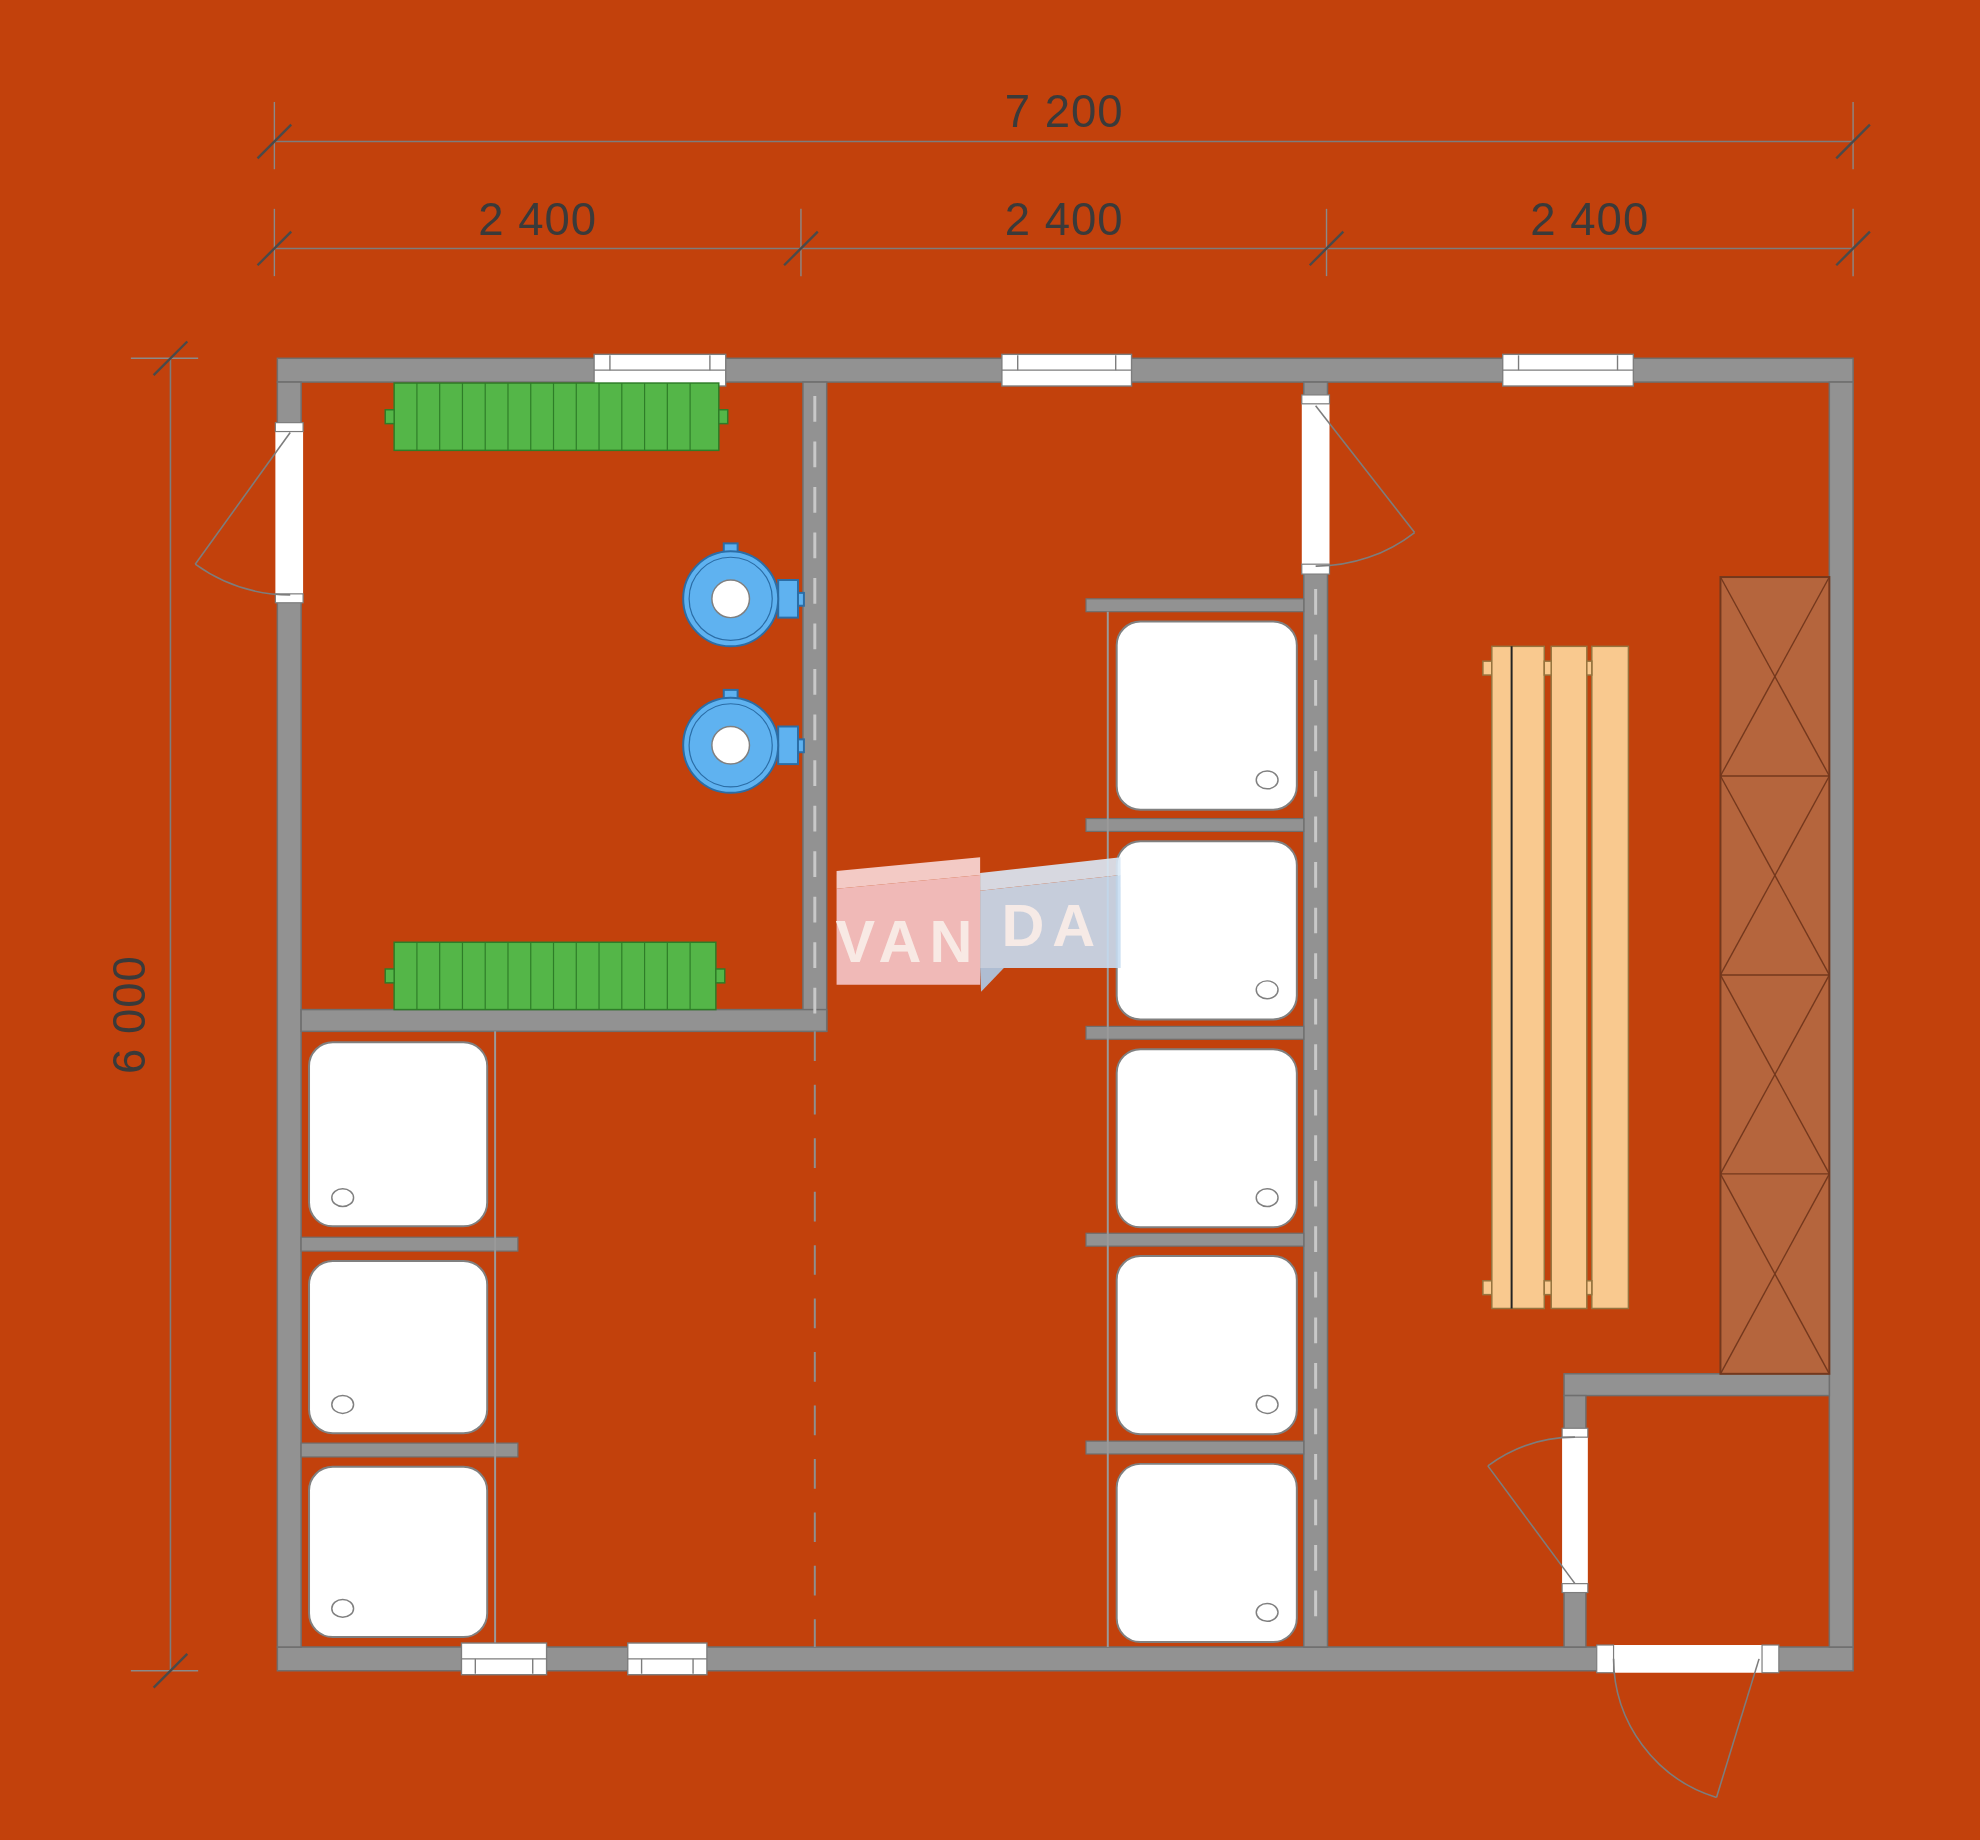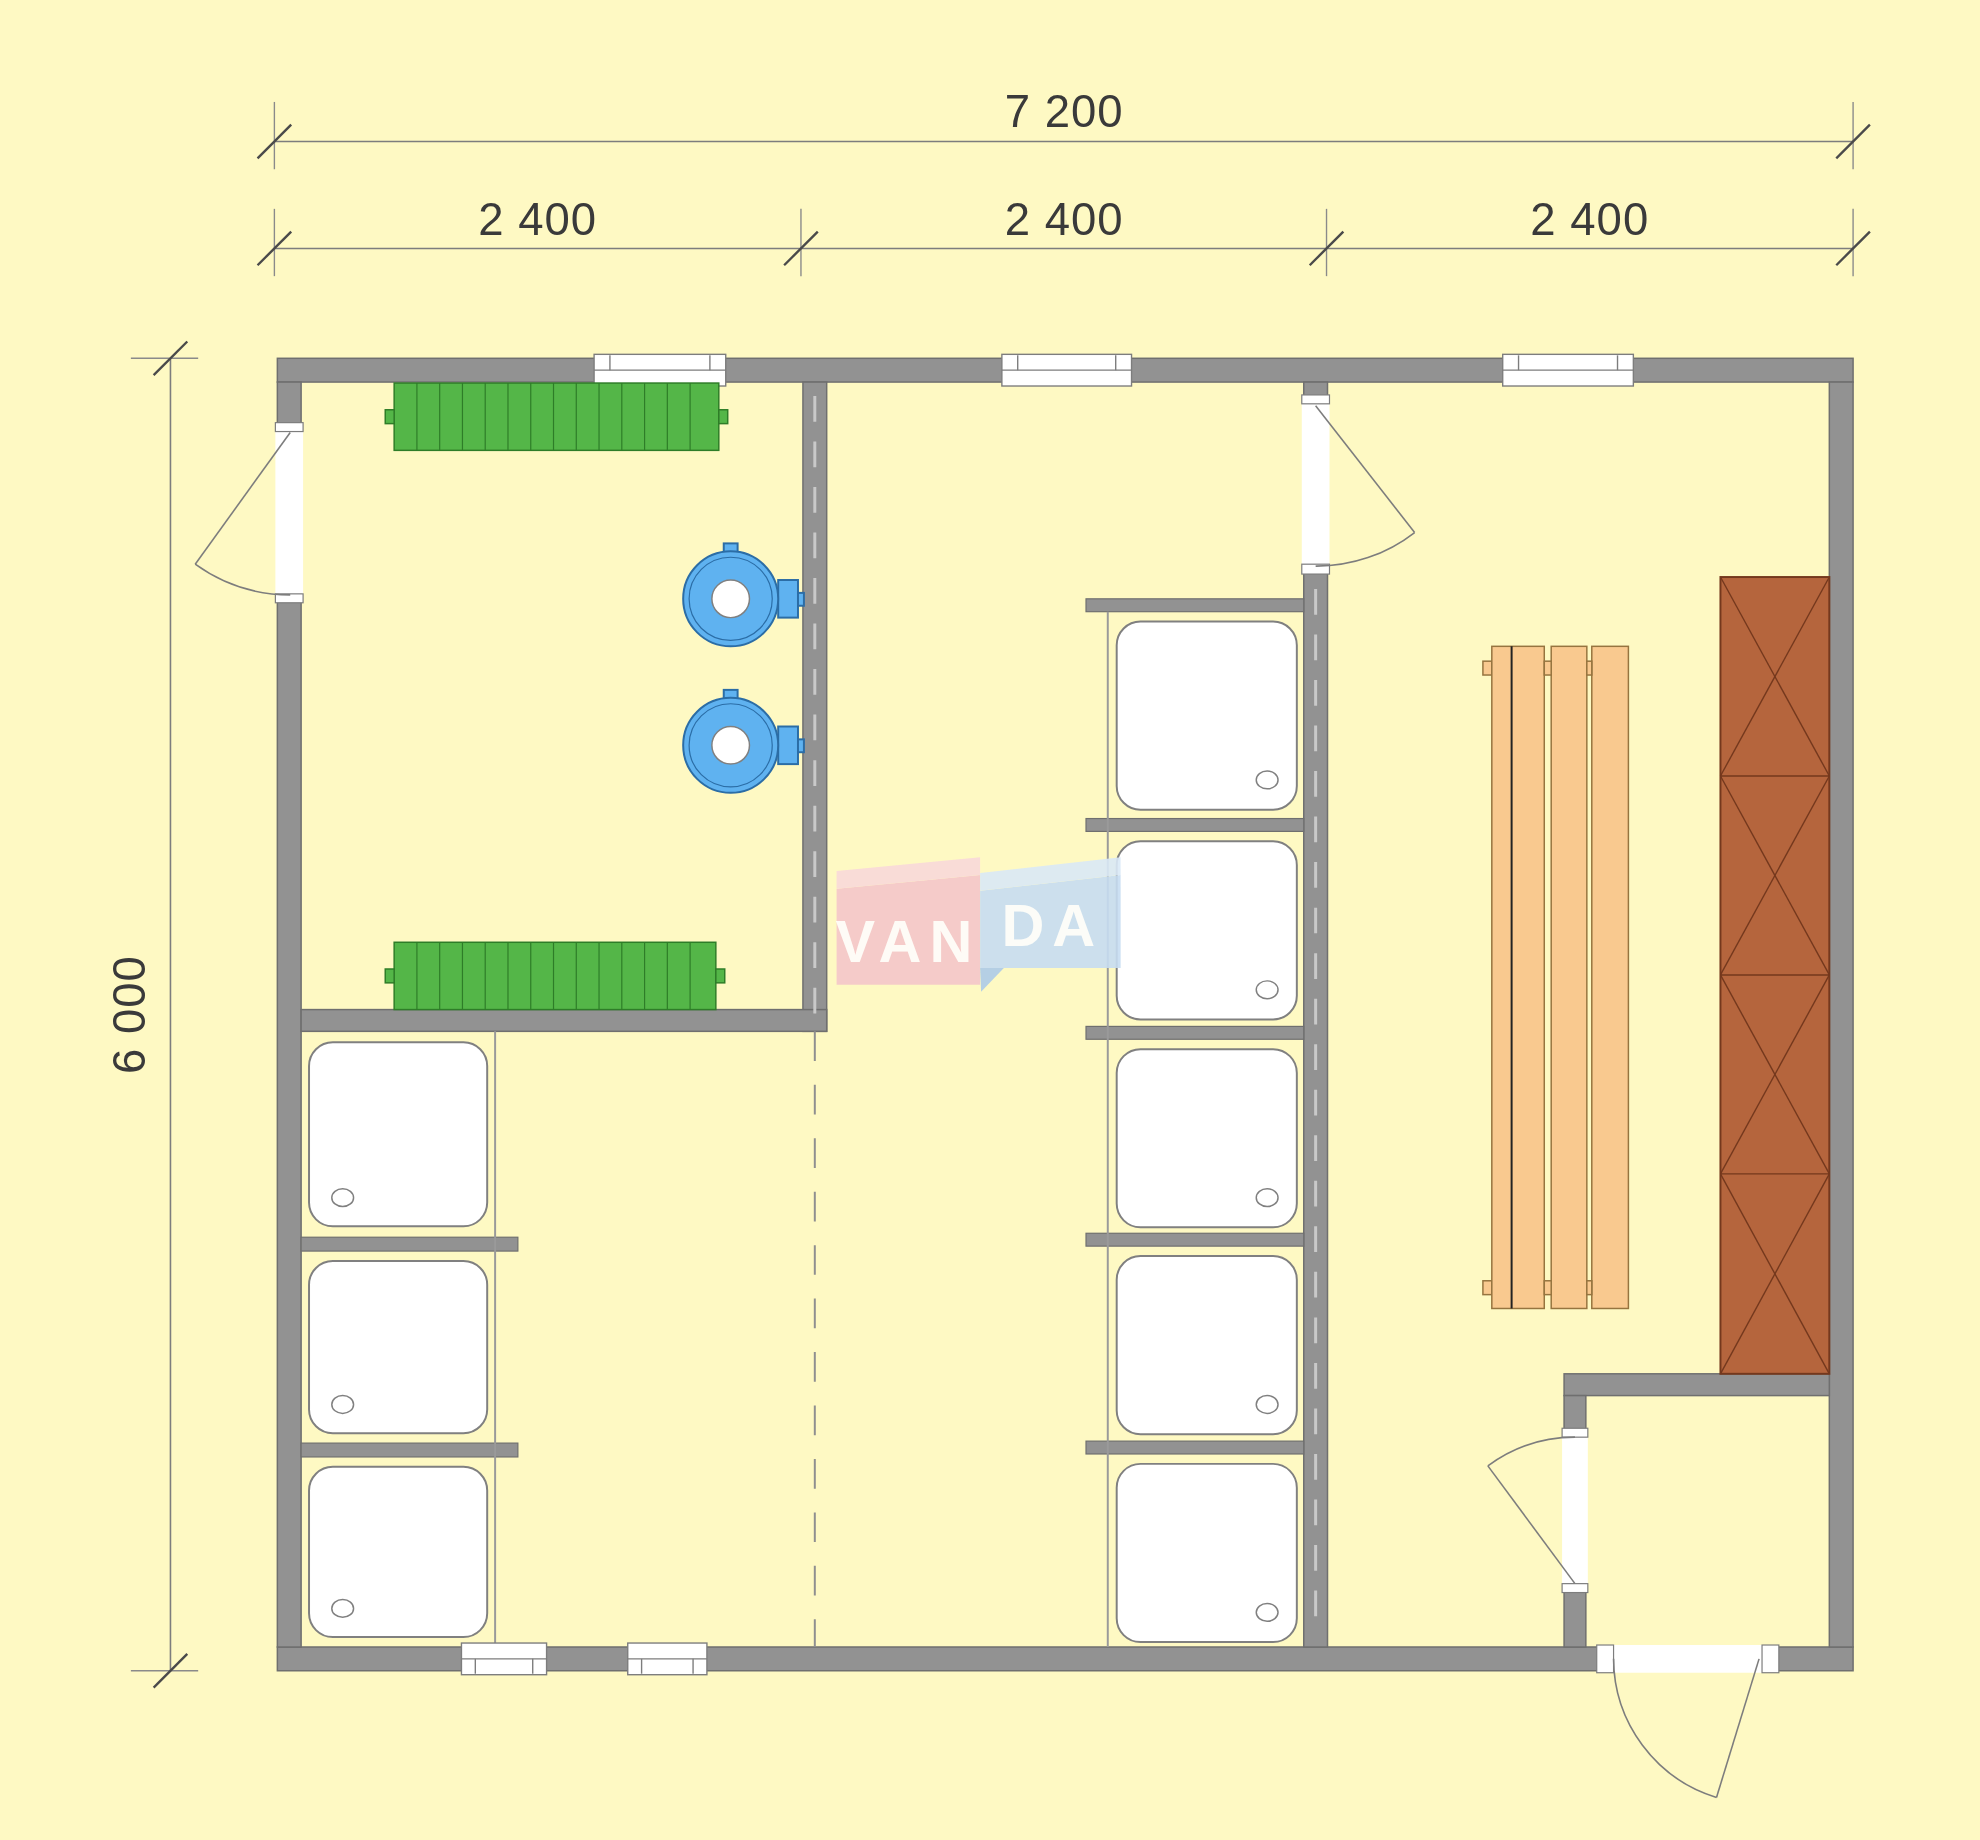--- a/index.html
+++ b/index.html
@@ -1,16 +1,16 @@
 <!DOCTYPE html>
 <html style="--wall-fill: #929292; --wall-edge: #6f6f6f; --line: #7d7d7d; --tray-edge: #808080; --radiator-green: #54B648; --radiator-edge: #2E7D28; --fixture-blue: #5FB2F0; --fixture-blue-edge: #2B6DA6; --bench-fill: #F9C98F; --bench-edge: #96743F; --cabinet-fill: #B5653D; --cabinet-edge: #74381D; --watermark-pink: #F5C7CA; --watermark-pink-light: #F9D9DA; --watermark-blue: #C7DDF2; --watermark-blue-light: #DAE9F7; --watermark-fold: #AECBE8; --dim-text: #3A3A3A;"><head>
 <meta charset="utf-8">
 <style>
   html,body{margin:0;padding:0;background:#fff;}
-  .canvas{width:1980px;height:1840px;position:relative;background:#fef9c3;font-family:"Liberation Sans",sans-serif;}
+  .canvas{width:1980px;height:1840px;position:relative;background:#c2410c;font-family:"Liberation Sans",sans-serif;}
   svg{display:block;}
   .dim-text{font-family:"Liberation Sans",sans-serif;font-size:46px;fill:var(--dim-text);letter-spacing:1px;}
   .wm-text{font-family:"Liberation Sans",sans-serif;font-weight:bold;fill:#ffffff;opacity:.95;letter-spacing:8px;}
   .dimline{stroke:var(--line);stroke-width:1.6;}
   .tick{stroke:#4a4a4a;stroke-width:2.4;}
   .ext{stroke:#8a8a8a;stroke-width:1.4;}
   .wall{fill:var(--wall-fill);stroke:var(--wall-edge);stroke-width:1.5;}
   .stub{fill:var(--wall-fill);stroke:var(--wall-edge);stroke-width:1.2;}
   .opening{fill:#ffffff;stroke:none;}
   .jamb{fill:#ffffff;stroke:var(--line);stroke-width:1.2;}

